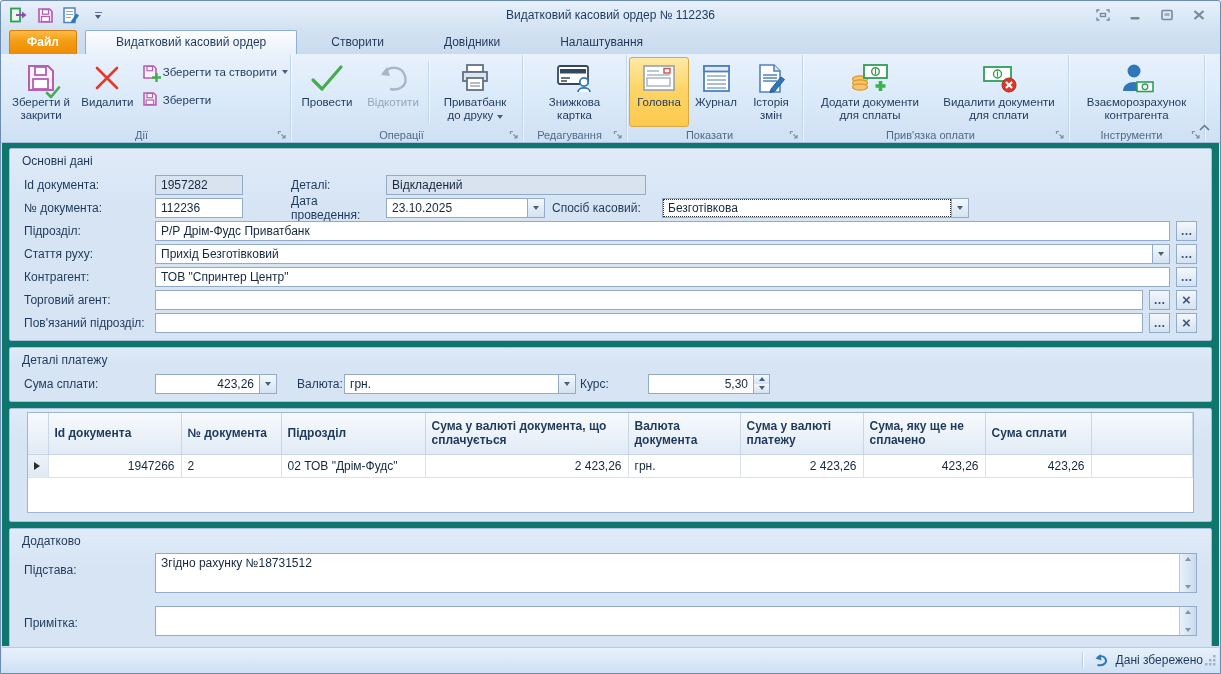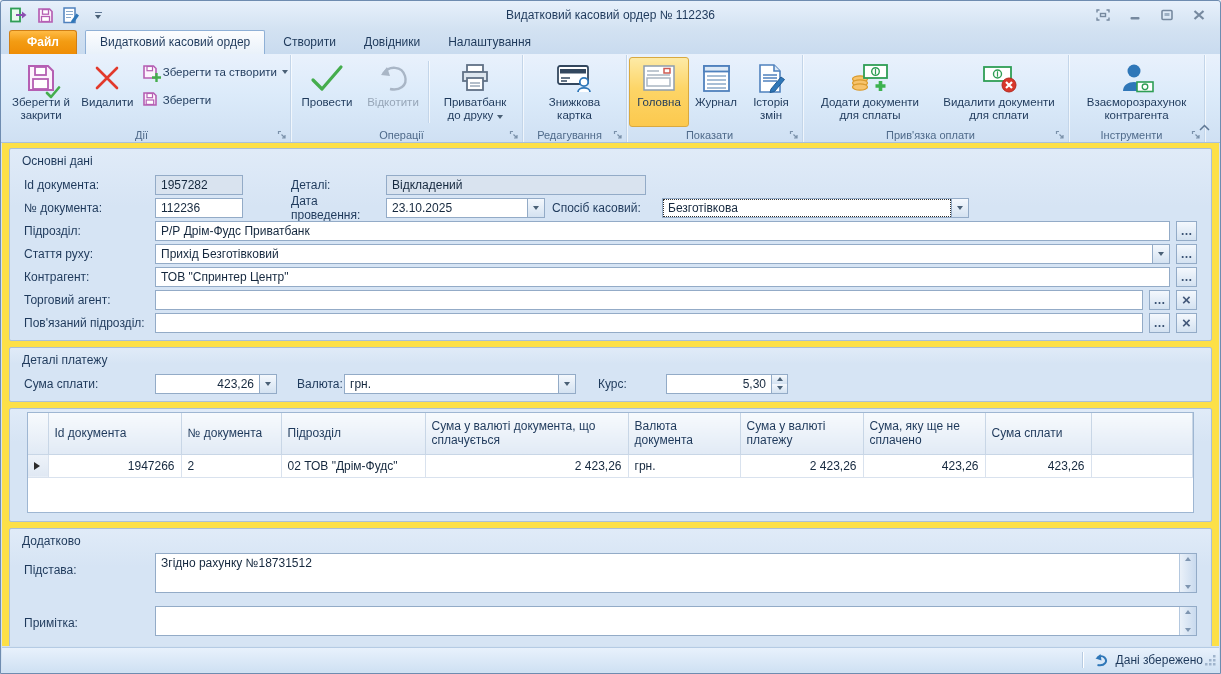--- a/index.html
+++ b/index.html
@@ -14,41 +14,41 @@
   .qat-btn{display:inline-flex;align-items:center;justify-content:center;width:20px;height:20px;border-radius:2px;cursor:default}
   .qat-more{display:inline-flex;flex-direction:column;align-items:center;justify-content:center;width:14px;height:20px;margin-left:4px}
   .qat-more .bar{width:7px;height:1px;background:#5f7795;margin-bottom:2px}
   .caret{display:inline-block;width:0;height:0;border-left:3.5px solid transparent;border-right:3.5px solid transparent;border-top:4px solid #4a6076}
   .win-controls{margin-left:auto;display:flex;gap:14px;z-index:2;padding-right:4px}
   .win-btn{display:inline-flex;align-items:center;justify-content:center;width:18px;height:14px}
 
   
   .tabstrip{height:25px;display:flex;align-items:flex-end;padding-left:8px;background:linear-gradient(#d3e2f2,#c9dbef)}
   .tab-file{background:linear-gradient(#ffbb45,#f39c13 45%,#ef8d05);color:#fff;font-weight:bold;padding:4px 17px 5px;border:1px solid #d07f16;border-bottom:none;border-radius:3px 3px 0 0;margin-right:8px;cursor:default}
-  .tab{padding:4px 14px 5px;color:#1e395b;cursor:default}
+  .tab{padding:4px 30px 5px;color:#1e395b;cursor:default}
   .tab.active{background:linear-gradient(#fcfdfe,#e9f1fa);border:1px solid #8fb0d6;border-bottom:none;border-radius:2px 2px 0 0;margin-right:4px}
 
   
   .ribbon{height:89px;background:linear-gradient(#e9f1fc,#dcebfa 45%,#cfe0f3);border-bottom:1px solid #a9c0dc;display:flex;padding:1px 2px 0 2px;position:relative}
   .rgroup{position:relative;flex:none;padding:2px 2px 15px 2px;border-right:1px solid #c3d5e9;box-shadow:1px 0 0 rgba(255,255,255,.65)}
   .rg-content{display:flex;align-items:flex-start;height:100%}
   .rg-caption{position:absolute;bottom:1px;left:4px;right:14px;text-align:center;font-size:11px;color:#4f6a8a;white-space:nowrap}
   .dlauncher{position:absolute;right:3px;bottom:2px;width:10px;height:10px;display:inline-flex}
   .bigbtn{display:flex;flex-direction:column;align-items:center;height:70px;padding:2px 3px 0;border:1px solid transparent;border-radius:3px;font-size:11.5px;line-height:13px;text-align:center;color:#1e395b;cursor:default}
   .bb-icon{height:36px;display:flex;align-items:center;justify-content:center;position:relative}
   .bigbtn.selected{background:linear-gradient(#fdeaa6,#fdd567 45%,#fcc94e);border-color:#d9a940}
   .bigbtn.disabled{color:#97a6b8}
   .smallcol{display:flex;flex-direction:column;gap:11px;padding-top:7px;margin-left:4px}
   .smallbtn{display:flex;align-items:center;gap:5px;font-size:11.5px;color:#1e395b;cursor:default;white-space:nowrap}
   .ov{position:absolute}
   .vdiv{width:1px;background:#c3d5e9;box-shadow:1px 0 0 rgba(255,255,255,.65);margin:4px 3px;align-self:stretch}
   .ribbon-collapse{position:absolute;right:8px;bottom:8px;width:16px;height:14px;display:flex;align-items:center;justify-content:center}
 
   
-  .content{position:absolute;top:142px;left:1px;right:1px;bottom:27px;background:#fde047;padding:5px 7px;overflow:hidden}
+  .content{position:absolute;top:142px;left:1px;right:1px;bottom:27px;background:#0f766e;padding:5px 7px;overflow:hidden}
   .section{border:1px solid #aabfd8;border-radius:2px;background:linear-gradient(#e0ebf8,#d6e4f4 30%);margin-bottom:6px;padding:1px 0 6px}
   .sec-title{padding:4px 12px 5px;color:#1e395b}
   .frow{display:flex;align-items:center;height:23px;padding:0 14px}
   .flabel{flex:none;width:123px;margin-right:8px;color:#1e395b}
   .flabel2{flex:none;color:#1e395b}
   input.field{height:20px;border:1px solid #93abc7;background:#fff;font:12px "Liberation Sans","DejaVu Sans",sans-serif;color:#15283e;padding:0 5px;border-radius:0;outline:none}
   input.field.disabled{background:#d9e3ef}
   input.field.num{text-align:right}
   input.field.focused{outline:1px dotted #2e2e2e;outline-offset:-2px}
   .combo-btn{flex:none;width:17px;height:20px;border:1px solid #93abc7;border-left:none;background:linear-gradient(#f4f8fd,#d4e2f1);display:inline-flex;align-items:center;justify-content:center;cursor:default}
@@ -56,21 +56,21 @@
   .sq-btn.dots::after{content:"…";font-size:12px;line-height:10px}
   .sq-btn.clear::after{content:"×";font-size:15px;line-height:14px;color:#44597a}
   .spinner{flex:none;width:16px;height:20px;border:1px solid #93abc7;border-left:none;display:inline-flex;flex-direction:column}
   .spin-half{flex:1;background:linear-gradient(#f4f8fd,#d4e2f1);display:flex;align-items:center;justify-content:center}
   .tri-up{width:0;height:0;border-left:3px solid transparent;border-right:3px solid transparent;border-bottom:4px solid #4a6076}
   .tri-dn{width:0;height:0;border-left:3px solid transparent;border-right:3px solid transparent;border-top:4px solid #4a6076}
 
   
   .grid{margin:2px 17px 0;border:1px solid #9eb6d2;background:#fff;height:101px;overflow:hidden}
   table.grid-t{border-collapse:collapse;table-layout:fixed;width:100%;font-size:12px}
-  .grid-t th{height:41px;background:linear-gradient(#f7fafd,#e1eaf5);border:1px solid #c8d6e6;border-top:none;font-weight:normal;text-align:left;color:#1e395b;padding:2px 6px;vertical-align:middle;overflow:hidden}
+  .grid-t th{height:41px;background:linear-gradient(#f7fafd,#e1eaf5);border:1px solid #c8d6e6;border-top:none;font-weight:bold;text-align:left;color:#1e395b;padding:2px 6px;vertical-align:middle;overflow:hidden}
   .grid-t th:first-child,.grid-t td:first-child{border-left:none}
   .grid-t td{height:23px;border:1px solid #d9e2ee;padding:1px 6px;color:#15283e;overflow:hidden;white-space:nowrap}
   .grid-t td.num,.grid-t th.num{text-align:right}
   .grid-t td.num{text-align:right}
   td.rowind{background:linear-gradient(#eef3f9,#dfe8f3);position:relative}
   td.rowind::after{content:"";position:absolute;left:6px;top:50%;margin-top:-4px;width:0;height:0;border-top:4px solid transparent;border-bottom:4px solid transparent;border-left:6px solid #2b2b2b}
 
   
   .ta-row{display:flex;padding:0 14px;margin-bottom:13px}
   .ta-row .flabel{padding-top:10px}
@@ -464,21 +464,21 @@
         <span class="flabel">Сума сплати:</span>
         <input class="field num" style="width: 105px;" value="423,26">
         <span class="combo-btn">
             <span class="caret"></span>
           </span>
         <span class="flabel2" style="margin-left:20px;width:47px">Валюта:</span>
         <input class="field" style="width: 215px;" value="грн.">
         <span class="combo-btn">
             <span class="caret"></span>
           </span>
-        <span class="flabel2" style="margin-left:22px;width:35px">Курс:</span>
+        <span class="flabel2" style="margin-left:4px;width:35px">Курс:</span>
         <input class="field num" style="width: 106px; margin-left: 33px;" value="5,30">
         <span class="spinner">
           <span class="spin-half">
               <span class="tri-up"></span>
             </span>
           <span class="spin-half">
               <span class="tri-dn"></span>
             </span>
         </span>
       </div>

